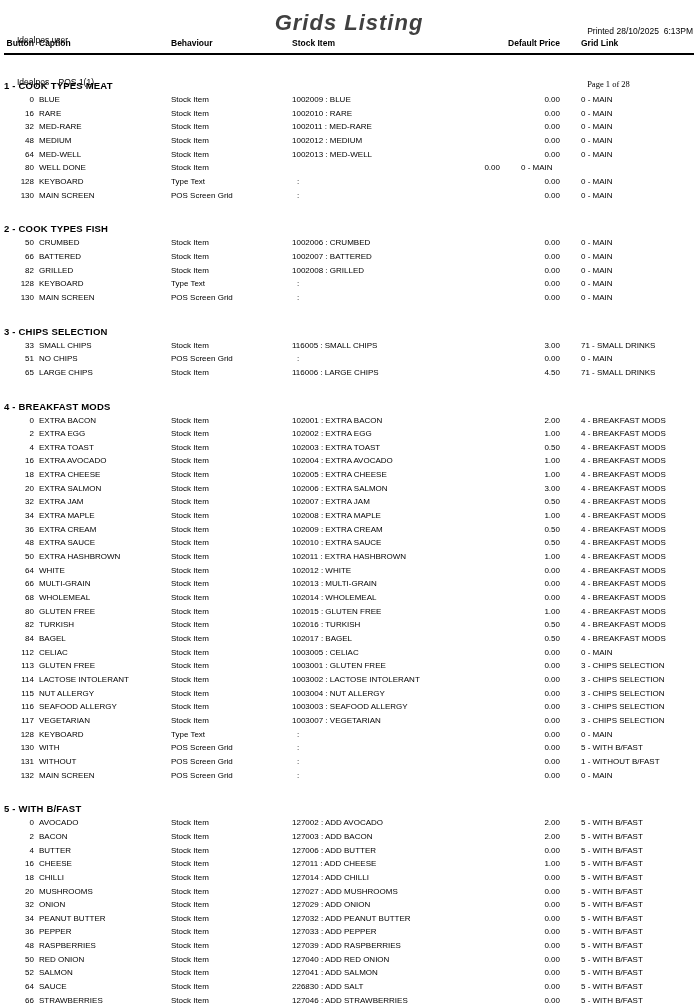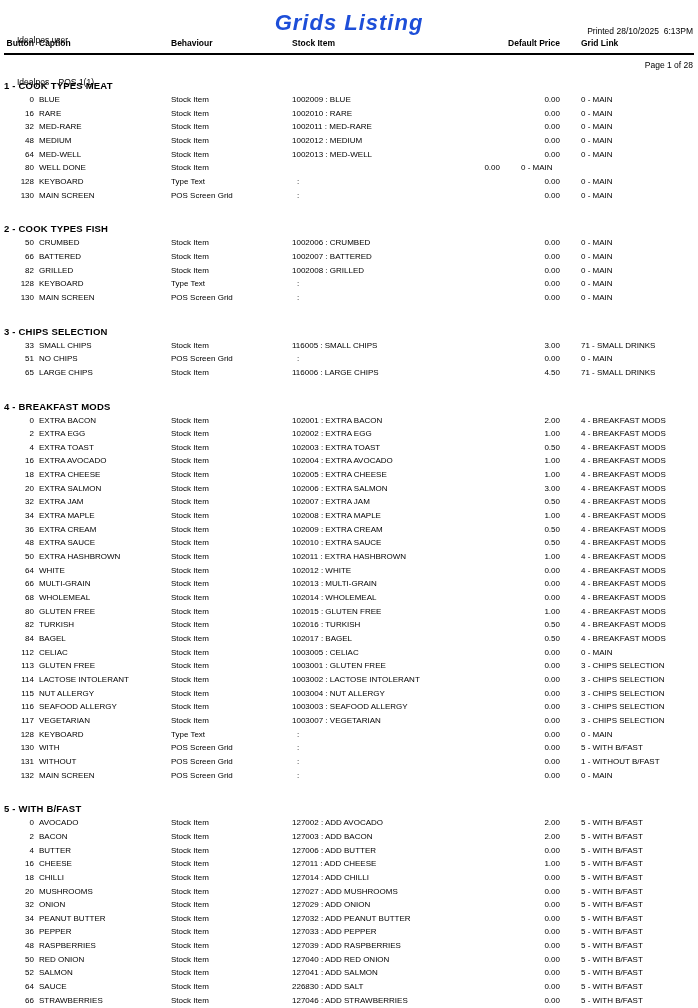--- a/index.html
+++ b/index.html
@@ -2,23 +2,23 @@
 <html><head>
 <meta charset="utf-8">
 <style>
   * { margin:0; padding:0; box-sizing:border-box; }
   html,body { width:698px; height:1008px; background:#fff; overflow:hidden; }
   body { font-family:"Liberation Sans", sans-serif; color:#000; }
   .report { padding:4px 4px 0 4px; position:relative; }
 
   .page-header { position:relative; height:29px; }
   .hdr-left { position:absolute; left:13px; top:1px; font-size:8.5px; line-height:14px; white-space:pre; }
-  .hdr-right { position:absolute; right:1px; top:1px; font-size:8.5px; text-align:right; white-space:pre; }
+  .hdr-right { position:absolute; right:1px; top:1px; font-size:8.5px; text-align:left; white-space:pre; }
   .hdr-right .printed { line-height:13px; }
-  .hdr-right .pageno  { line-height:13px; margin-top:1px; }
+  .hdr-right .pageno  { line-height:13px; margin-top:20px;font-family:Liberation Serif, serif; }
   .report-title {
     position:absolute; left:0; right:0; top:6px; text-align:center;
     font-size:22px; font-weight:bold; font-style:italic; letter-spacing:1px;
     color:#009B8E;
   }
 
   .grid6 { display:grid; grid-template-columns:30px 137px 121px 208px 60px 1fr; }
   .col-header {
     margin-top:4px; font-weight:bold; font-size:8.5px; line-height:13px;
     border-bottom:2px solid #000; padding-bottom:3px;
@@ -38,21 +38,21 @@
 </head>
 <body>
 
 <div class="report">
 
   <div class="page-header">
     <div class="hdr-left">
       <div>Idealpos user</div>
       <div>Idealpos    POS 1(1)</div>
     </div>
-    <div class="report-title" style="color: #1d4ed8;">Grids Listing</div>
+    <div class="report-title" style="color: #404040;">Grids Listing</div>
     <div class="hdr-right">
       <div class="printed">Printed 28/10/2025  6:13PM</div>
       <div class="pageno">Page 1 of 28</div>
     </div>
   </div>
 
   <div class="col-header grid6">
     <span class="c c1">Button</span>
     <span class="c c2">Caption</span>
     <span class="c c3">Behaviour</span>

